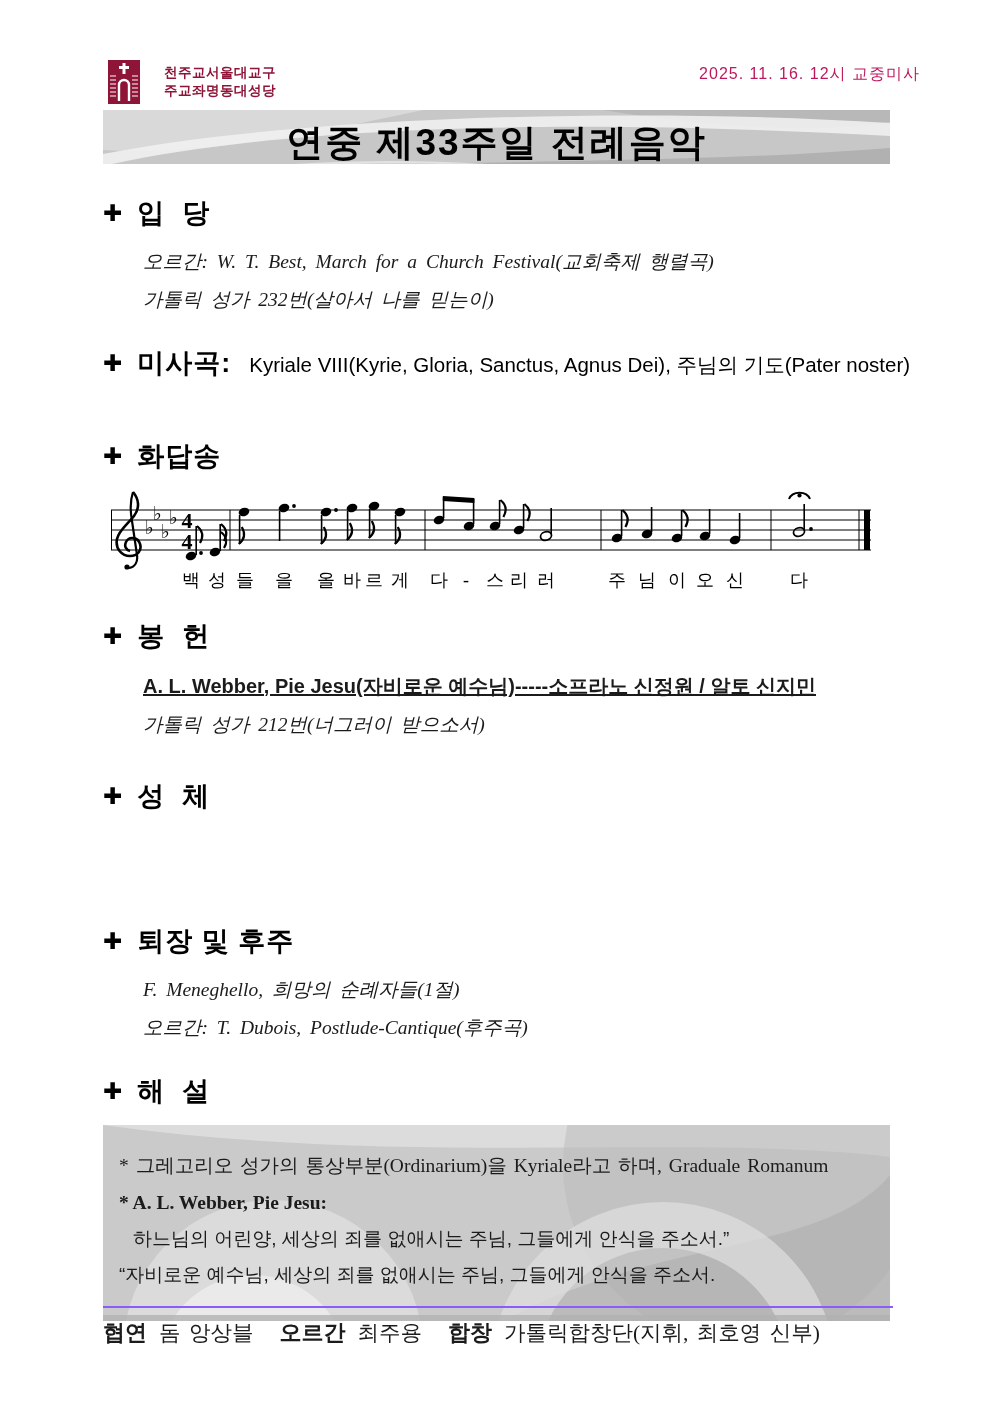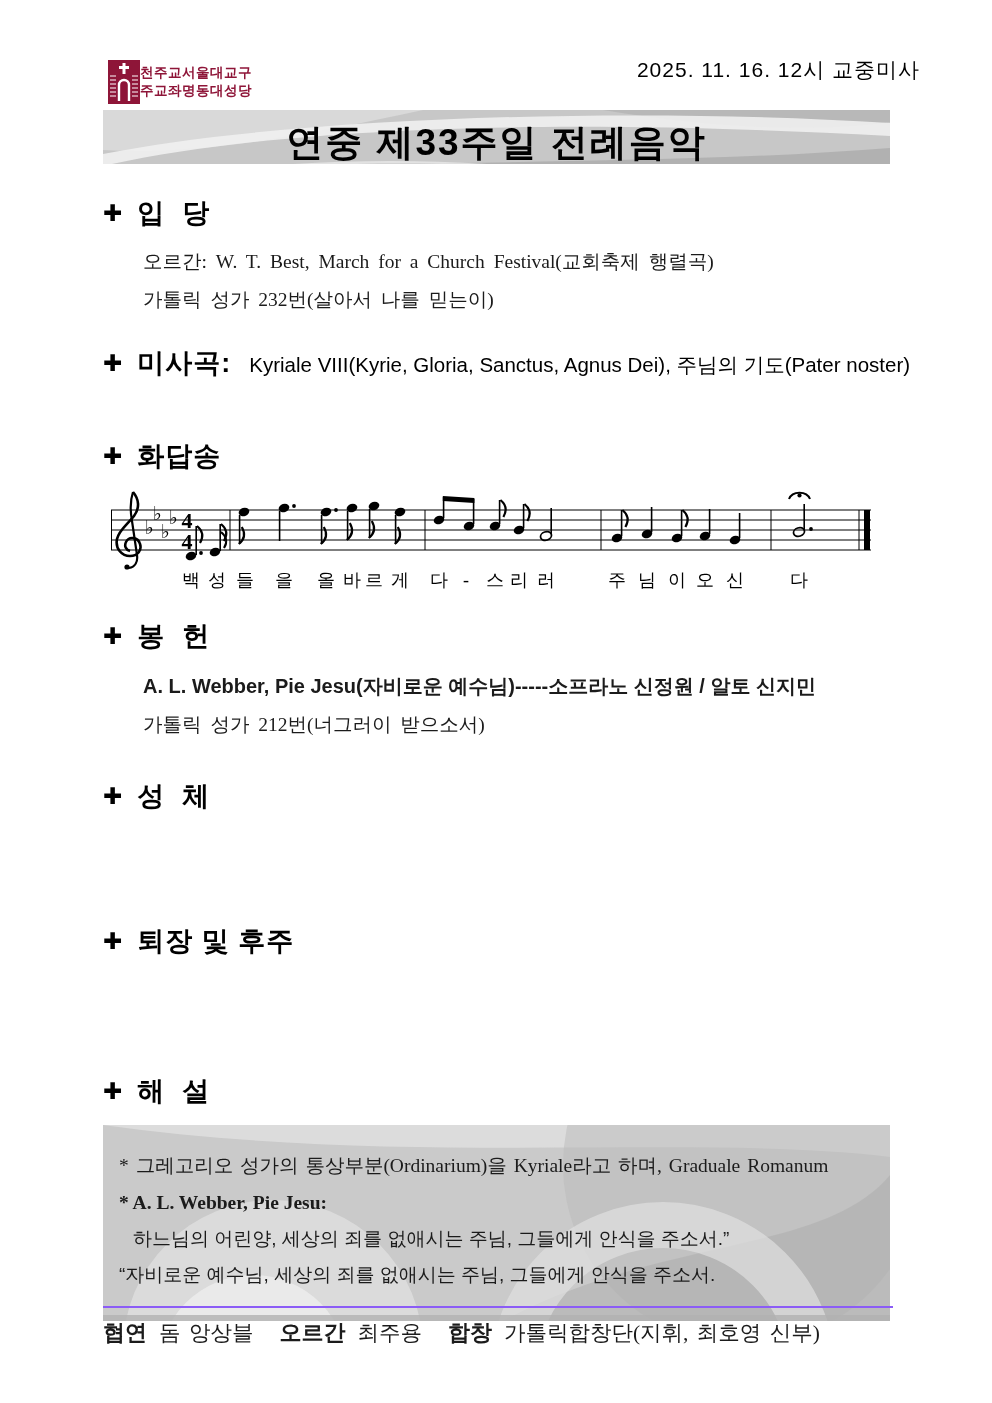--- a/index.html
+++ b/index.html
@@ -5,45 +5,45 @@
   html,body{margin:0;padding:0;background:#ffffff;}
   .page{
     position:relative;
     width:992px;height:1403px;
     background:#ffffff;
     font-family:"Liberation Serif","DejaVu Serif",serif;
     color:#1b1b1b;
     overflow:hidden;
   }
   
-  .logo{position:absolute;left:108px;top:60px;display:flex;align-items:center;gap:0;}
+  .logo{position:absolute;left:108px;top:60px;display:flex;align-items:center;gap:24px;}
   .logo-text{font-family:"Liberation Sans","DejaVu Sans",sans-serif;font-weight:bold;
     font-size:13.5px;line-height:1.35;color:#8e1538;letter-spacing:.5px;}
-  .date{position:absolute;right:72px;top:56px;
+  .date{position:absolute;right:72px;top:64px;
     font-family:"Liberation Sans","DejaVu Sans",sans-serif;
-    font-size:21px;color:#000000;letter-spacing:1px;}
+    font-size:16px;color:#be185d;letter-spacing:1px;}
   
   .banner{position:absolute;left:103px;top:110px;width:787px;height:54px;overflow:hidden;}
   .banner svg.bg{position:absolute;left:0;top:0;}
   .banner-title{position:relative;z-index:2;text-align:center;
     font-family:"Liberation Sans","DejaVu Sans",sans-serif;
     font-weight:bold;font-size:37px;letter-spacing:2px;color:#000;
     line-height:66px;white-space:pre;}
   
   .section{position:absolute;left:103px;width:787px;}
   .sec-head{display:flex;align-items:baseline;
     font-family:"Liberation Sans","DejaVu Sans",sans-serif;
     font-weight:bold;font-size:27px;color:#000;letter-spacing:1px;}
   .cross{font-size:23px;margin-right:14px;position:relative;top:-1px;}
   .sec-title{white-space:pre;}
   .sec-inline{font-weight:500;font-size:20.5px;margin-left:18px;letter-spacing:0;white-space:pre;}
   .sec-body{padding-left:40px;margin-top:12px;}
-  .line{font-size:19.5px;line-height:38px;word-spacing:4px;white-space:pre;}
+  .line{font-size:19.5px;line-height:38px;word-spacing:4px;white-space:pre;font-style:italic;}
   .feature-line{font-family:"Liberation Sans","DejaVu Sans",sans-serif;
-    font-weight:bold;font-size:20px;line-height:40px;white-space:pre;}
+    font-weight:bold;font-size:20px;line-height:40px;white-space:pre;text-decoration:underline;}
   
   .score{margin-top:8px;}
   .score svg text{font-family:"Liberation Serif","DejaVu Serif",serif;}
   .score .lyr{font-size:18px;}
   .score .tsig{font-size:22px;font-weight:bold;}
   .score .flat{font-size:19px;}
   
   .comment-box{position:relative;margin-top:16px;width:787px;height:196px;overflow:hidden;}
   .comment-box svg.bg{position:absolute;left:0;top:0;}
   .comment-inner{position:relative;z-index:2;padding:22px 6px 0 16px;}
@@ -274,20 +274,24 @@
       <span class="cross">✚</span>
       <span class="sec-title">성  체</span>
     </div>
   </div>
 
   <div class="section" style="top:923px">
     <div class="sec-head">
       <span class="cross">✚</span>
       <span class="sec-title">퇴장 및 후주</span>
     </div>
+    <div class="sec-body">
+      <div class="line">F. Meneghello, 희망의 순례자들(1절)</div>
+      <div class="line">오르간: T. Dubois, Postlude-Cantique(후주곡)</div>
+    </div>
   </div>
 
   <div class="section" style="top:1073px">
     <div class="sec-head">
       <span class="cross">✚</span>
       <span class="sec-title">해  설</span>
     </div>
     <div class="comment-box">
       <svg class="bg" width="787" height="196" viewBox="0 0 787 196">
         <rect width="787" height="196" fill="#cacaca"></rect>

